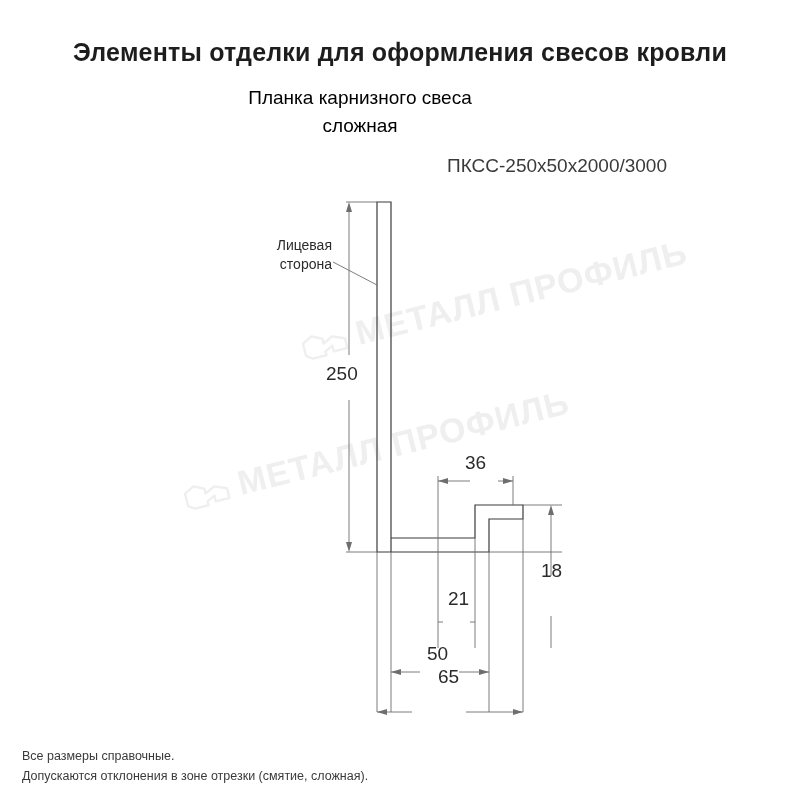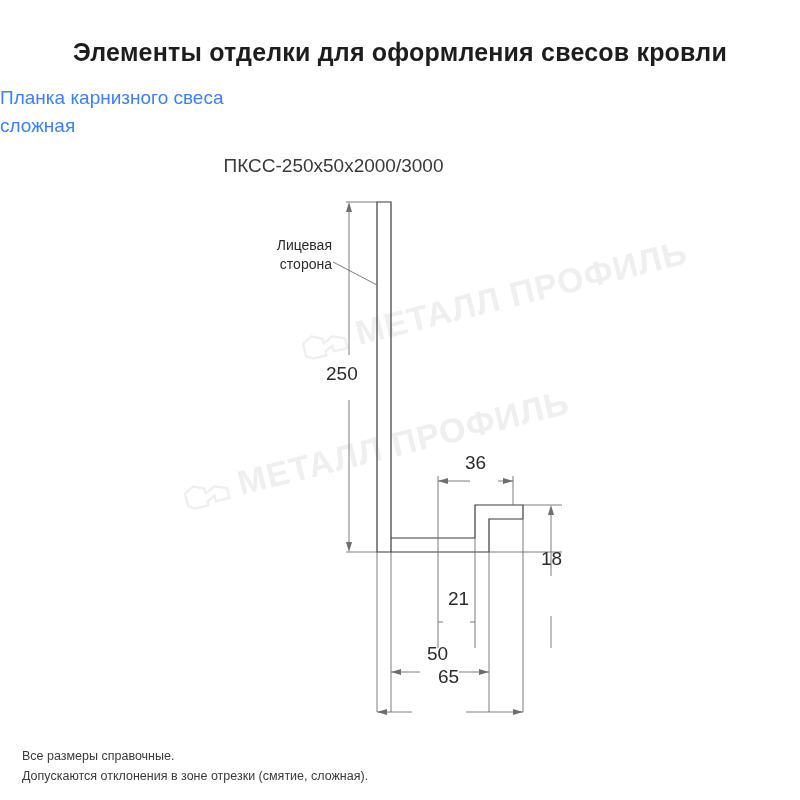--- a/index.html
+++ b/index.html
@@ -28,30 +28,31 @@
     font-size: 25px;
     font-weight: bold;
     letter-spacing: 0.2px;
     color: #1d1d1d;
   }
   .subtitle {
     position: absolute;
     top: 84px;
     left: 0;
     width: 720px;
+    text-align: center;
     font-size: 19px;
-    color: #3b82f6;
+    color: #000000;
     line-height: 28px;
   }
   .code {
     position: absolute;
     top: 155px;
     left: 0;
     width: 667px;
-    text-align: center;
+    text-align: right;
     font-size: 19px;
     color: #3a3a3a;
   }
   .drawing {
     position: absolute;
     top: 0;
     left: 0;
     width: 800px;
     height: 800px;
   }
@@ -177,21 +178,21 @@
     </g>
   </svg>
 
   <div class="label-face">
     <div>Лицевая</div>
     <div>сторона</div>
   </div>
 
   <div class="dimtext" style="left:326px; top:363px;text-align:right;">250</div>
   <div class="dimtext" style="left:465px; top:452px;">36</div>
-  <div class="dimtext" style="left:541px; top:548px;">18</div>
+  <div class="dimtext" style="left:541px; top:560px;">18</div>
   <div class="dimtext" style="left:448px; top:588px;">21</div>
   <div class="dimtext" style="left:427px; top:643px;">50</div>
   <div class="dimtext" style="left:438px; top:666px;">65</div>
 
   <div class="footer">
     <div>Все размеры справочные.</div>
     <div>Допускаются отклонения в зоне отрезки (смятие, сложная).</div>
   </div>
 
 </div>

